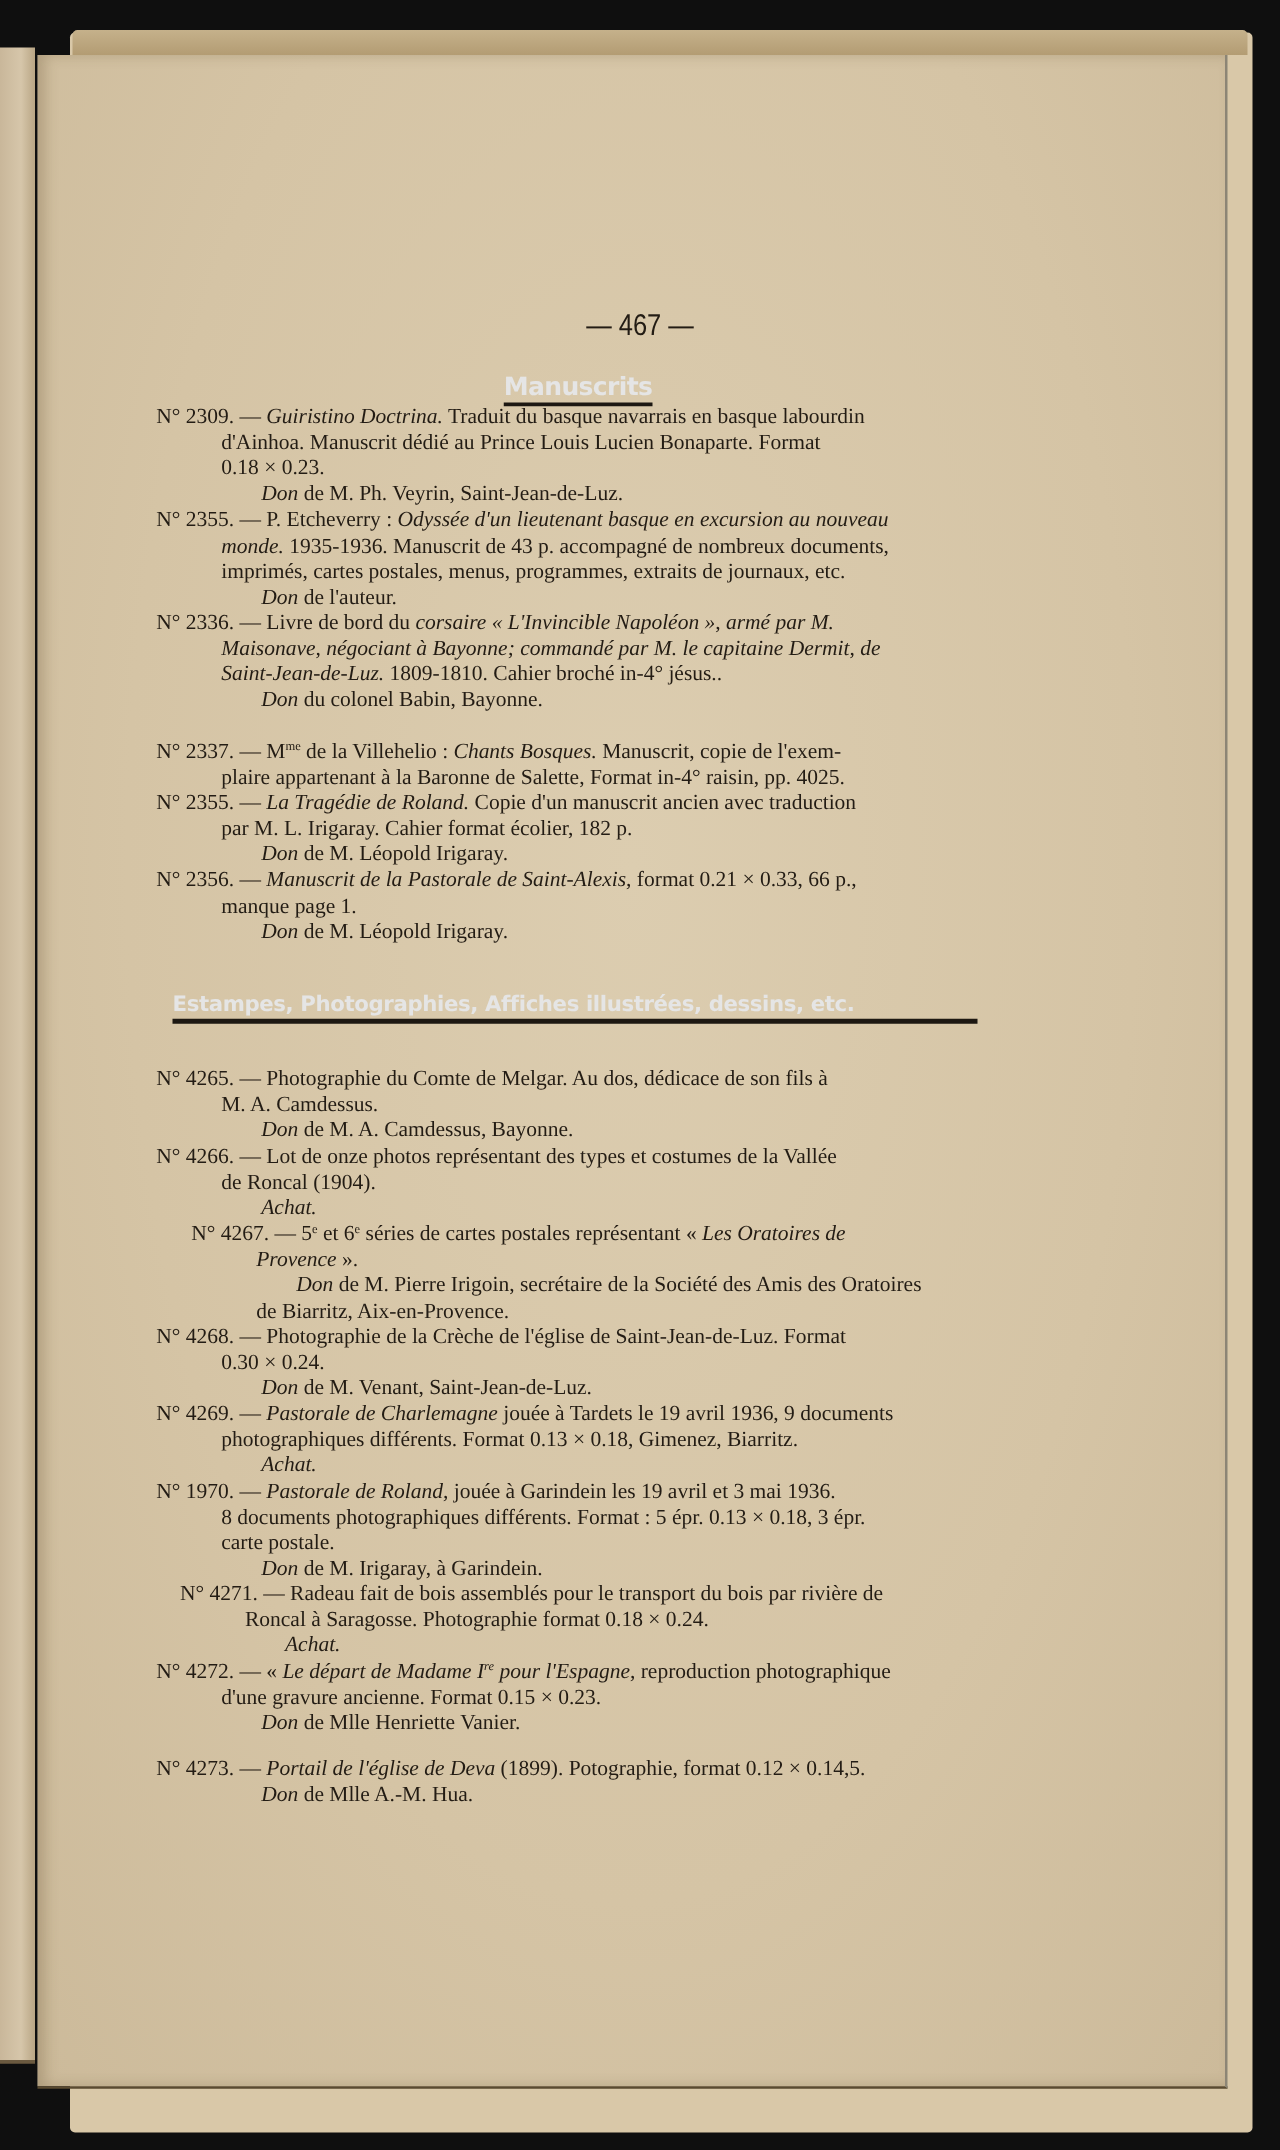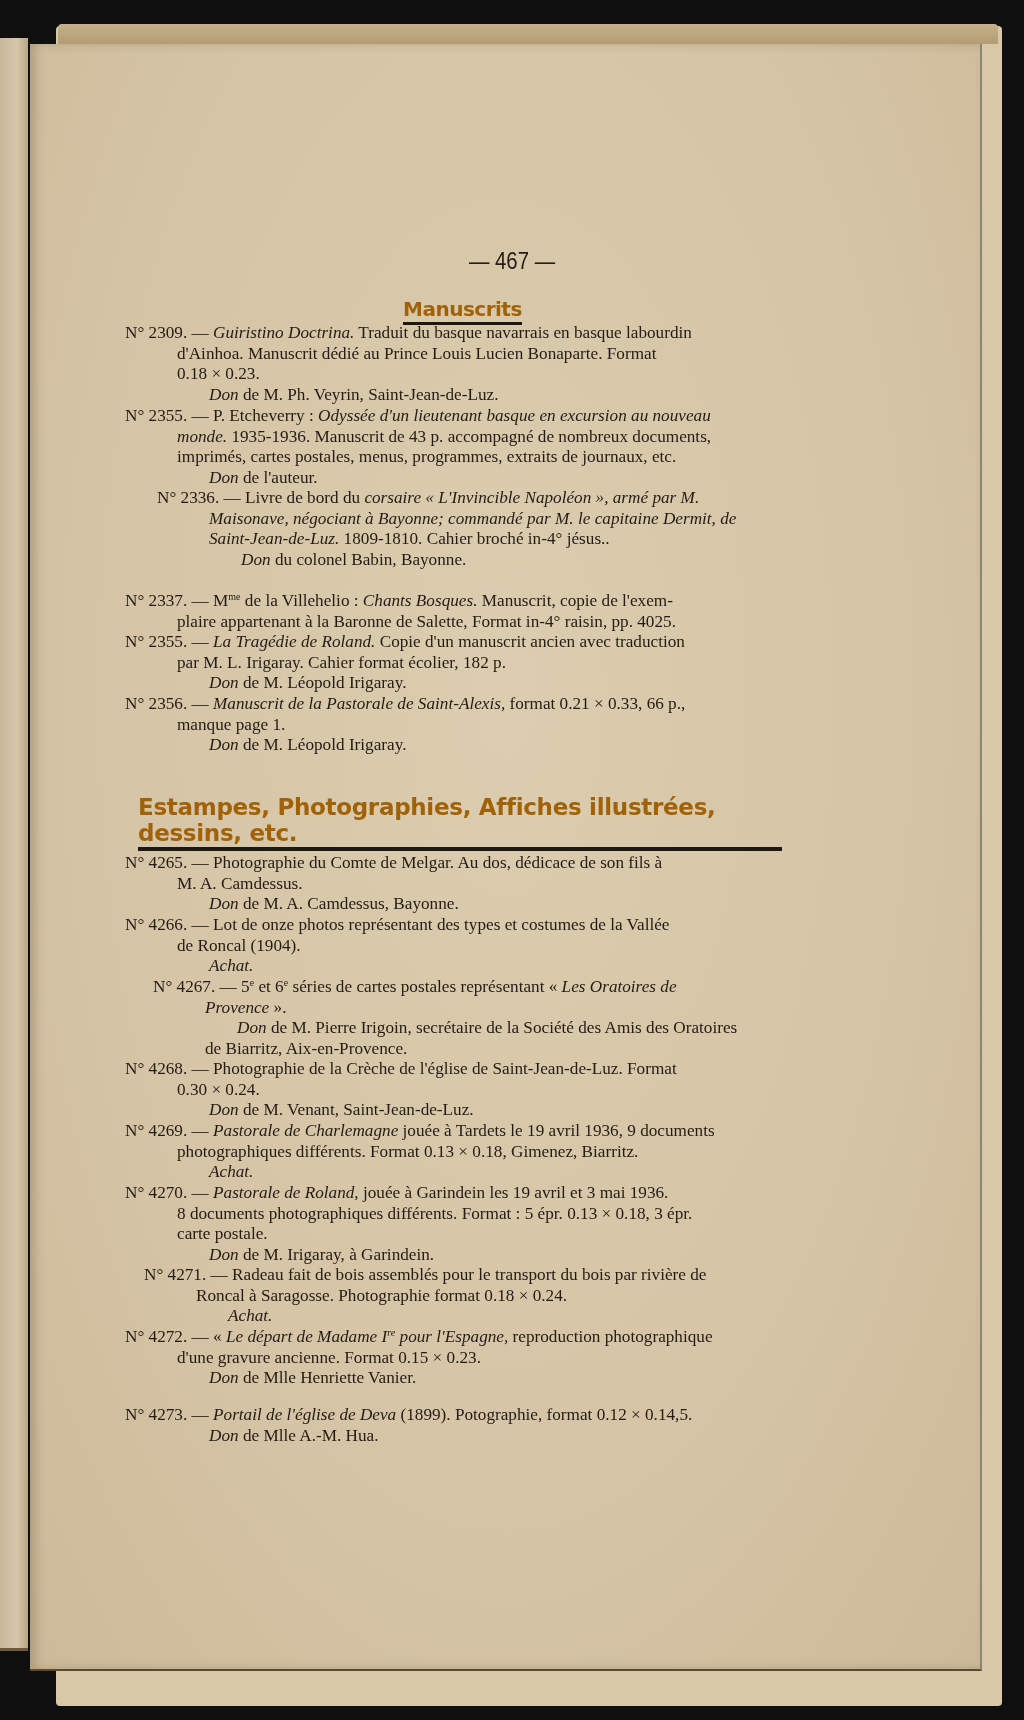--- a/index.html
+++ b/index.html
@@ -34,25 +34,25 @@
     position:absolute; left:0; top:1px; width:1024px; height:1720px;
     color:#231c14;
   }
   .page-number {
     position:absolute; left:0; width:1024px; top:246px; text-align:center;
     font-family:"Liberation Sans Narrow","Liberation Sans",sans-serif;
     font-size:24px; letter-spacing:0px; transform:scaleX(0.85);
   }
   .section-heading {
     position:absolute; font-family:"DejaVu Sans","Liberation Sans",sans-serif;
-    font-weight:bold; color:#a16207;
+    font-weight:bold; color:#e5e5e5;
     border-bottom:4px solid #1d1812; padding-bottom:1px;
   }
   .h-manus { left:403px; top:296px; font-size:20px; letter-spacing:-0.5px; border-bottom-width:3px; }
-  .h-estampes { left:138px; top:793px; font-size:23px; width:644px; letter-spacing:-0.3px; }
+  .h-estampes { left:138px; top:793px; font-size:17px; width:644px; letter-spacing:-0.3px; }
   .entry {
     position:absolute; left:125px; width:670px;
     font-size:17.2px; line-height:20.6px; text-align:justify;
   }
   .entry p { margin:0; }
   .entry .cont { padding-left:52px; }
   .entry .don { padding-left:84px; }
   i { font-style:italic; }
   sup { font-size:10px; line-height:0; vertical-align:6px; }
 </style>
@@ -77,21 +77,21 @@
     <p class="don"><i>Don</i><span> de M. Ph. Veyrin, Saint-Jean-de-Luz.</span></p>
   </div>
 
   <div class="entry" style="top:405px;">
     <p><span>N° 2355.</span><span> — </span><span>P. Etcheverry : </span><i>Odyssée d'un lieutenant basque en excursion au nouveau</i></p>
     <p class="cont"><i>monde.</i><span> 1935-1936. Manuscrit de 43 p. accompagné de nombreux documents,</span></p>
     <p class="cont">imprimés, cartes postales, menus, programmes, extraits de journaux, etc.</p>
     <p class="don"><i>Don</i><span> de l'auteur.</span></p>
   </div>
 
-  <div class="entry" style="top:487px;margin-left:32px;">
+  <div class="entry" style="top:487px;">
     <p><span>N° 2336.</span><span> — </span><span>Livre de bord du </span><i>corsaire « L'Invincible Napoléon », armé par M.</i></p>
     <p class="cont"><i>Maisonave, négociant à Bayonne; commandé par M. le capitaine Dermit, de</i></p>
     <p class="cont"><i>Saint-Jean-de-Luz.</i><span> 1809-1810. Cahier broché in-4° jésus..</span></p>
     <p class="don"><i>Don</i><span> du colonel Babin, Bayonne.</span></p>
   </div>
 
   <div class="entry" style="top:590px;">
     <p><span>N° 2337.</span><span> — </span><span>M</span><sup>me</sup><span> de la Villehelio : </span><i>Chants Bosques.</i><span> Manuscrit, copie de l'exem-</span></p>
     <p class="cont">plaire appartenant à la Baronne de Salette, Format in-4° raisin, pp. 4025.</p>
   </div>
@@ -135,21 +135,21 @@
     <p class="don"><i>Don</i><span> de M. Venant, Saint-Jean-de-Luz.</span></p>
   </div>
 
   <div class="entry" style="top:1120px;">
     <p><span>N° 4269.</span><span> — </span><i>Pastorale de Charlemagne</i><span> jouée à Tardets le 19 avril 1936, 9 documents</span></p>
     <p class="cont">photographiques différents. Format 0.13 × 0.18, Gimenez, Biarritz.</p>
     <p class="don"><i>Achat.</i></p>
   </div>
 
   <div class="entry" style="top:1182px;">
-    <p><span>N° 4270.</span><span> — </span><i>Pastorale de Roland,</i><span> jouée à Garindein les 19 avril et 3 mai 1936.</span></p>
+    <p><span>N° 1970.</span><span> — </span><i>Pastorale de Roland,</i><span> jouée à Garindein les 19 avril et 3 mai 1936.</span></p>
     <p class="cont">8 documents photographiques différents. Format : 5 épr. 0.13 × 0.18, 3 épr.</p>
     <p class="cont">carte postale.</p>
     <p class="don"><i>Don</i><span> de M. Irigaray, à Garindein.</span></p>
   </div>
 
   <div class="entry" style="top:1264px;margin-left:19px;">
     <p><span>N° 4271.</span><span> — </span><span>Radeau fait de bois assemblés pour le transport du bois par rivière de</span></p>
     <p class="cont">Roncal à Saragosse. Photographie format 0.18 × 0.24.</p>
     <p class="don"><i>Achat.</i></p>
   </div>

